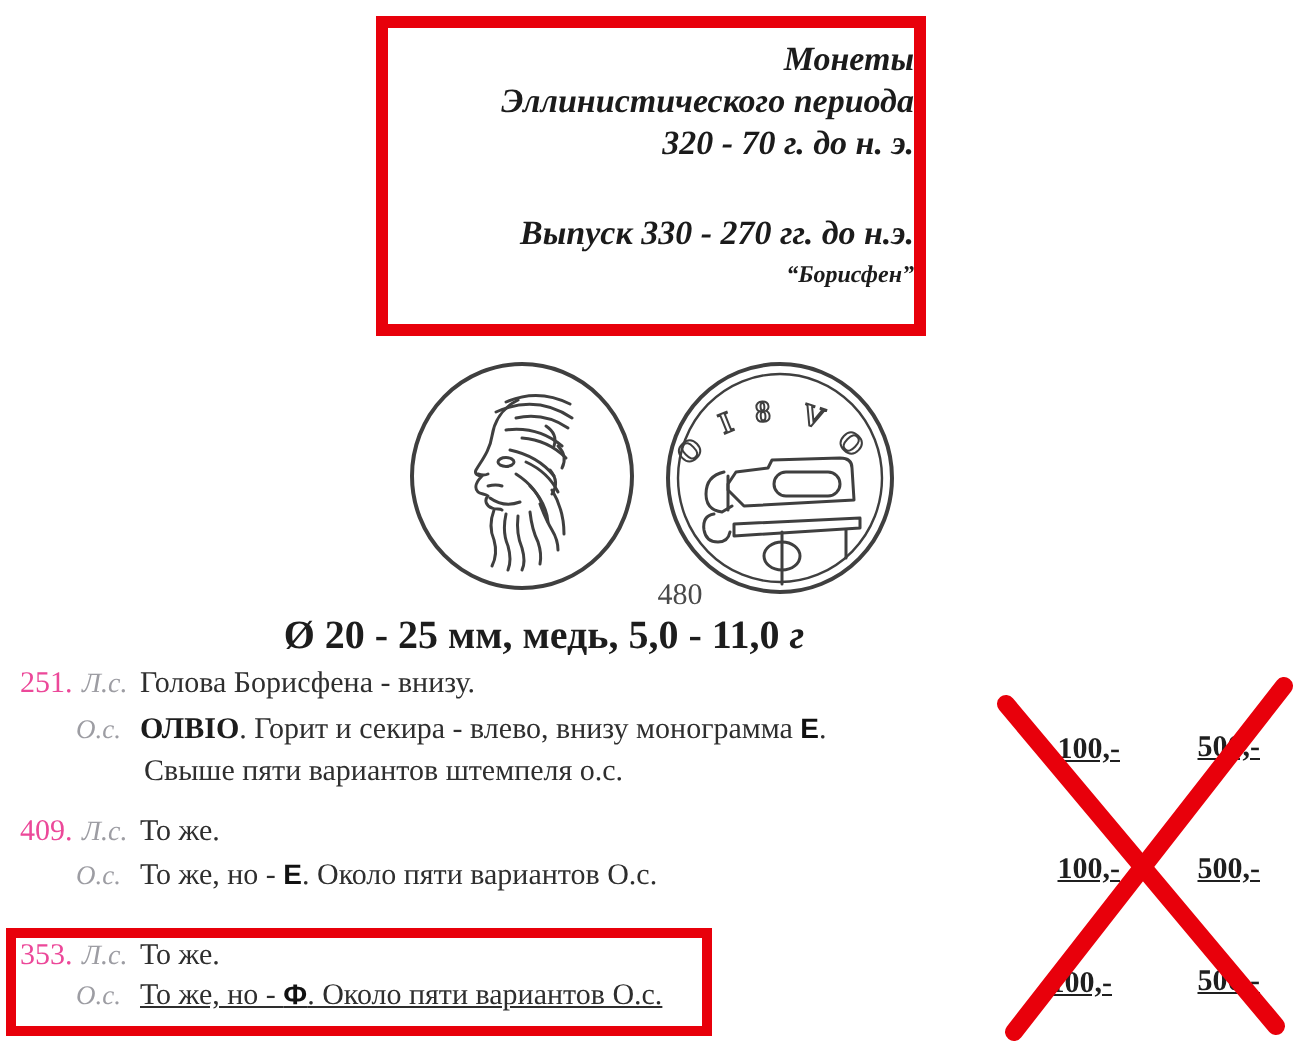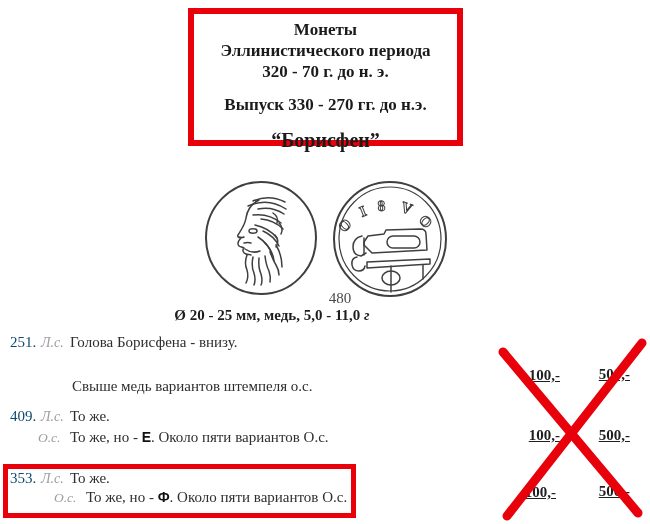--- a/index.html
+++ b/index.html
@@ -4,49 +4,49 @@
 <style>
   html,body{margin:0;padding:0;background:#ffffff;}
   .page{
     position:relative;width:650px;height:524px;background:#ffffff;
     font-family:"Liberation Serif",serif;color:#2e2e2e;overflow:hidden;
   }
   .abs{position:absolute;}
 
   
   .title-redbox{
-    left:188px;top:8px;width:275px;height:138px;
+    left:188px;top:8px;width:275px;height:160px;
     border:6px solid #e8000b;box-sizing:border-box;
-    text-align:center;font-weight:bold;
+    text-align:right;font-weight:bold;font-style:italic;
     font-size:17px;color:#1b1b1b;
   }
   .entry-redbox{
     left:3px;top:464px;width:353px;height:54px;
     border:5px solid #e8000b;box-sizing:border-box;
   }
   .cross-overlay{left:0;top:0;pointer-events:none;z-index:30;}
 
   
   .tl{line-height:21px;white-space:nowrap;}
   .tl1{margin-top:5px;}
-  .tl4{margin-top:12px;}
-  .tl5{margin-top:15px;font-size:20px;}
+  .tl4{margin-top:24px;}
+  .tl5{font-size:12px;}
 
   
   .coins-svg{left:203px;top:178px;}
   .coin-number{left:318px;top:290px;width:44px;text-align:center;
     font-size:15px;color:#4a4a4a;}
   .coin-spec{left:0;top:307px;width:530px;text-align:center;
-    font-weight:bold;font-size:15px;color:#1d1d1d;padding-left:14px;
+    font-weight:bold;font-size:20px;color:#1d1d1d;padding-left:14px;
     box-sizing:border-box;}
   .spec-italic{font-style:italic;}
 
   
   .eline{position:absolute;font-size:15px;white-space:nowrap;color:#2e2e2e;}
-  .enum{display:inline-block;width:31px;color:#0c4a6e;}
+  .enum{display:inline-block;width:31px;color:#ec4899;}
   .elab{display:inline-block;width:29px;font-style:italic;font-size:14px;color:#9d9da3;}
   .elab2{display:inline-block;width:32px;font-style:italic;font-size:13.5px;color:#9d9da3;}
   .ebold{font-weight:bold;color:#1c1c1c;}
   .emono{font-weight:bold;font-family:"Liberation Sans",sans-serif;font-size:14px;color:#111;}
 
   
   .price{position:absolute;font-weight:bold;font-size:15px;color:#1f1f1f;
     width:42px;text-align:right;text-decoration:underline;}
 
   svg .ln{fill:none;stroke:#3f3f3f;stroke-width:1.5;stroke-linecap:round;stroke-linejoin:round;}
@@ -118,35 +118,38 @@
   </svg>
 
   <div class="abs coin-number">480</div>
   <div class="abs coin-spec"><span>Ø 20 - 25 мм, медь, 5,0 - 11,0 </span><span class="spec-italic">г</span></div>
 
   <div class="abs entry-redbox"></div>
 
   <div class="eline" style="left:10px;top:334px;">
     <span class="enum">251.</span><span class="elab">Л.с.</span><span>Голова Борисфена - внизу.</span>
   </div>
+  <div class="eline" style="left:38px;top:356px;">
+    <span class="elab2">О.с.</span><span class="ebold">ОЛВIО</span><span>. Горит и секира - влево, внизу монограмма </span><span class="emono">Ε</span><span>.</span>
+  </div>
   <div class="eline" style="left:72px;top:378px;">
-    <span>Свыше медь вариантов штемпеля о.с.</span>
+    <span>Свыше пяти вариантов штемпеля о.с.</span>
   </div>
 
   <div class="eline" style="left:10px;top:408px;">
     <span class="enum">409.</span><span class="elab">Л.с.</span><span>То же.</span>
   </div>
   <div class="eline" style="left:38px;top:429px;">
     <span class="elab2">О.с.</span><span>То же, но - </span><span class="emono">Ε</span><span>. Около пяти вариантов О.с.</span>
   </div>
 
   <div class="eline" style="left:10px;top:470px;">
     <span class="enum">353.</span><span class="elab">Л.с.</span><span>То же.</span>
   </div>
-  <div class="eline" style="left:54px;top:489px;">
+  <div class="eline" style="left:38px;top:489px;text-decoration:underline;">
     <span class="elab2">О.с.</span><span>То же, но - </span><span class="emono">Ф</span><span>. Около пяти вариантов О.с.</span>
   </div>
 
   <div class="price" style="left:518px;top:367px;">100,-</div>
   <div class="price" style="left:588px;top:366px;">500,-</div>
   <div class="price" style="left:518px;top:427px;">100,-</div>
   <div class="price" style="left:588px;top:427px;">500,-</div>
   <div class="price" style="left:514px;top:484px;">100,-</div>
   <div class="price" style="left:588px;top:483px;">500,-</div>
 

